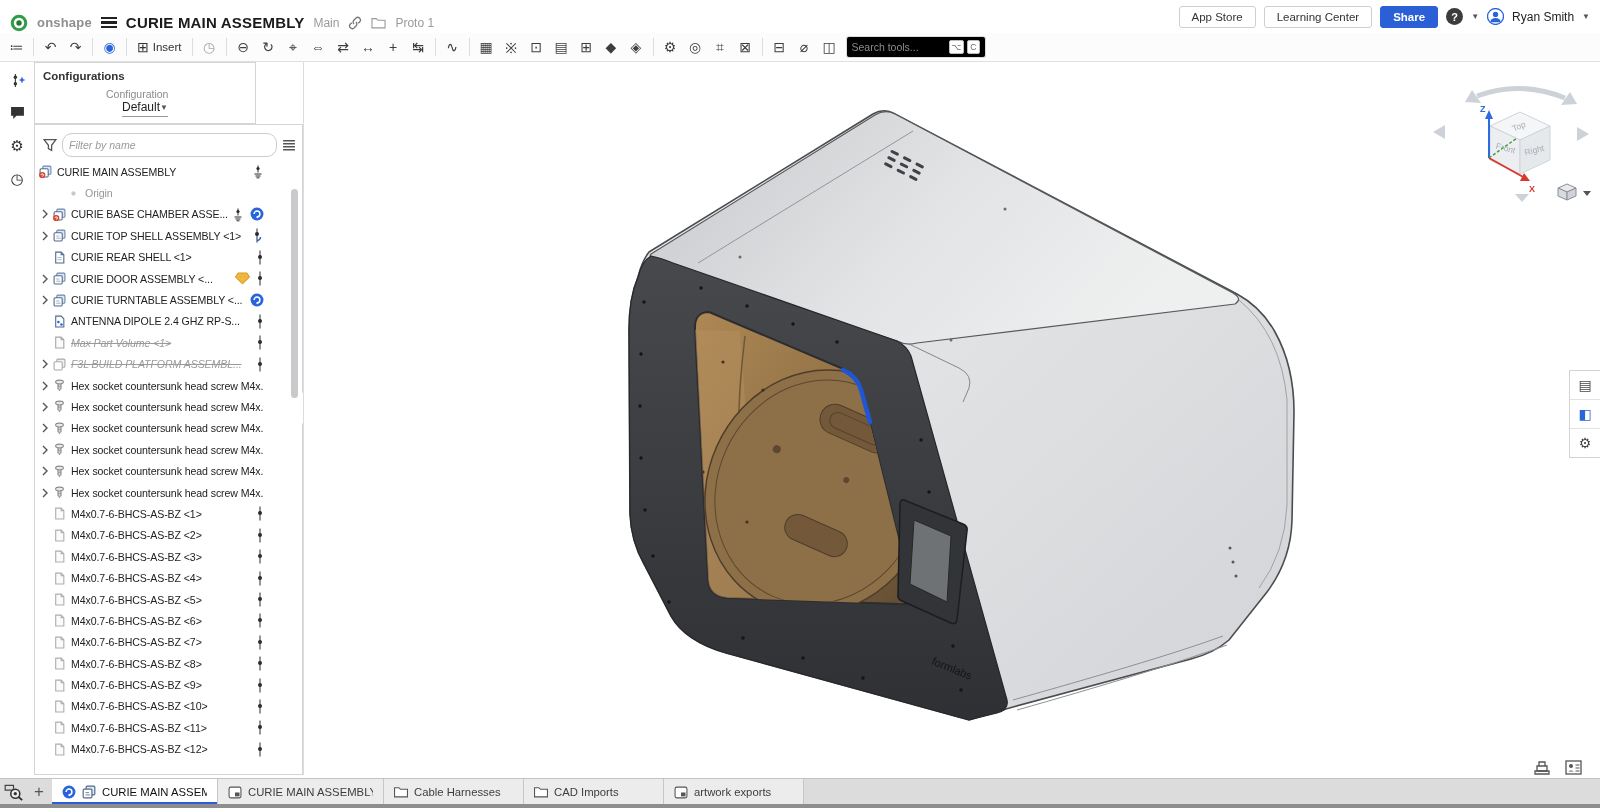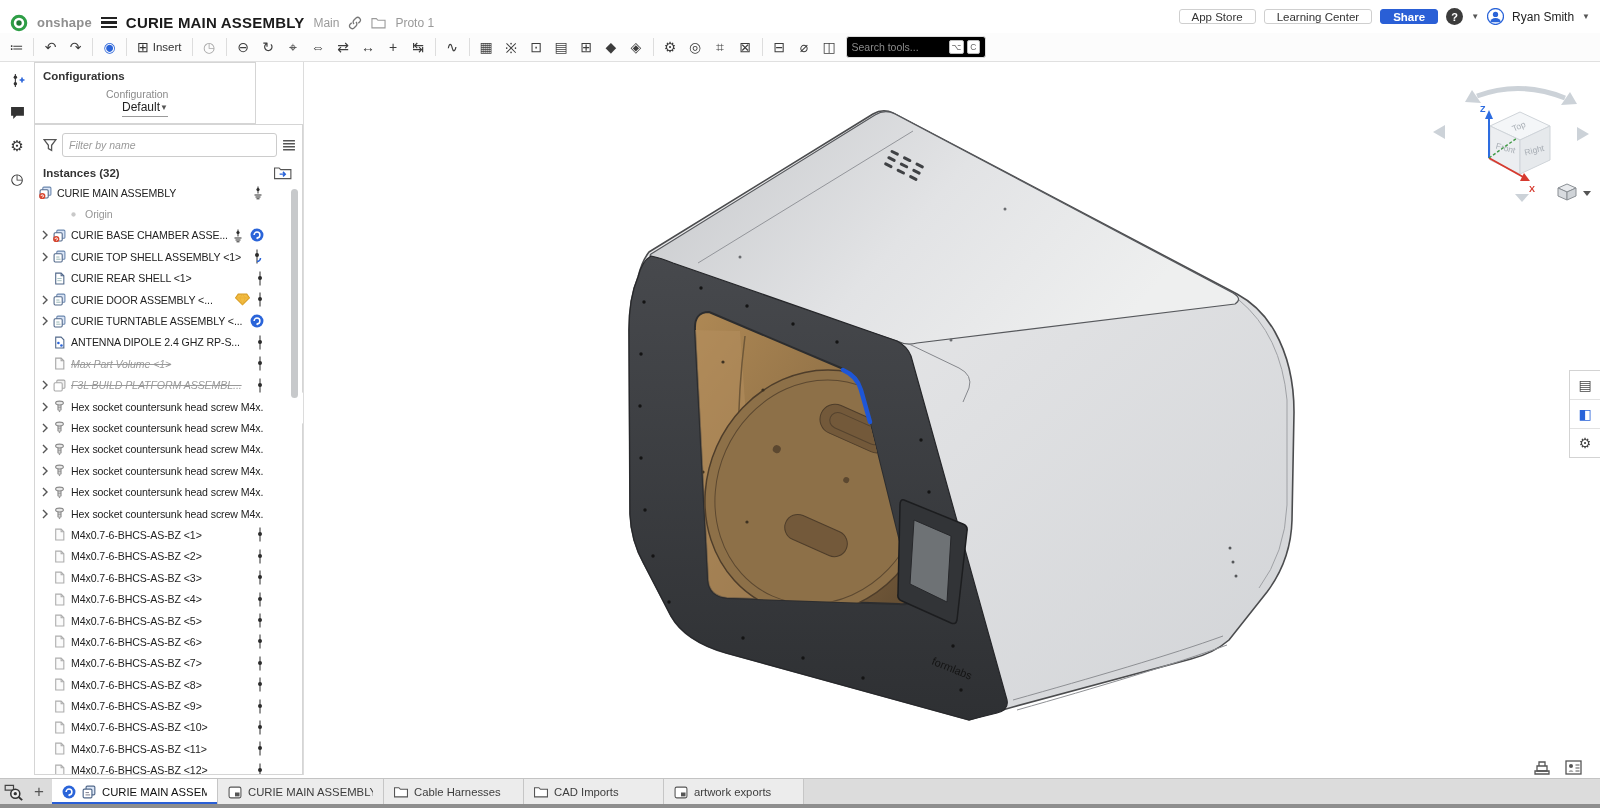--- a/index.html
+++ b/index.html
@@ -5,21 +5,21 @@
   html,body{margin:0;padding:0;background:#fff;font-family:"Liberation Sans",sans-serif;}
   body{width:1600px;height:808px;overflow:hidden;position:relative;font-size:12px;color:#222;}
   .abs{position:absolute;}
   
   #topbar{left:0;top:0;width:1600px;height:33px;background:#fff;border-bottom:1px solid #e3e3e3;display:flex;align-items:center;justify-content:space-between;}
   .tb-left{display:flex;align-items:center;gap:9px;padding-left:10px;margin-top:12px;}
   .tb-right{display:flex;align-items:center;gap:8px;padding-right:10px;}
   .logo-text{color:#8f8f8f;font-weight:bold;font-size:13px;letter-spacing:.2px;}
   .doc-title{font-weight:bold;font-size:15px;color:#1b1b1b;letter-spacing:.2px;}
   .muted-sm{color:#9a9a9a;font-size:12px;}
-  .btn{border:1px solid #cfcfcf;background:#fff;border-radius:3px;padding:3px 12px;font-size:11.5px;color:#333;height:15px;display:flex;align-items:center;box-sizing:border-box;cursor:pointer;}
+  .btn{border:1px solid #cfcfcf;background:#fff;border-radius:3px;padding:3px 12px;font-size:11.5px;color:#333;height:22px;display:flex;align-items:center;box-sizing:border-box;cursor:pointer;}
   .btn-primary{background:#2a5fd6;border-color:#2a5fd6;color:#fff;font-weight:bold;}
   .caret-down{font-size:8px;color:#555;}
   .help-circle{width:17px;height:17px;border-radius:50%;background:#3c3c3c;color:#fff;font-size:11px;font-weight:bold;display:flex;align-items:center;justify-content:center;}
   .user-name{font-size:12px;color:#222;}
   .hamburger span{display:block;width:16px;height:2.2px;background:#222;margin:2.6px 0;}
   
   #toolbar{left:0;top:33px;width:1600px;height:29px;background:#fcfcfc;border-bottom:1px solid #e0e0e0;display:flex;align-items:center;padding-left:4px;box-sizing:border-box;}
   .ticon{width:25px;height:22px;display:flex;align-items:center;justify-content:center;font-size:14px;color:#3d3d3d;cursor:pointer;flex:0 0 auto;}
   .ticon.muted{color:#a9a9a9;}
   .tdivider{width:1px;height:18px;background:#ddd;margin:0 4px;flex:0 0 auto;}
@@ -32,21 +32,21 @@
   .rail-ic{width:20px;height:20px;display:flex;align-items:center;justify-content:center;font-size:15px;color:#333;cursor:pointer;}
   
   #config-box{left:34px;top:62px;width:222px;height:62px;background:#fff;border:1px solid #d5d5d5;box-sizing:border-box;}
   .cfg-title{font-weight:bold;font-size:11.5px;color:#333;padding:7px 0 0 8px;}
   .cfg-row{display:flex;align-items:center;margin:6px 8px 0 8px;flex-direction:column;}
   .cfg-label{color:#8b8b8b;font-size:10.5px;width:78px;}
   .cfg-value-wrap{flex:1;border-bottom:1px solid #9a9a9a;display:flex;align-items:center;justify-content:space-between;padding-bottom:2px;cursor:pointer;}
   .cfg-value{font-size:12px;color:#222;}
   #list-box{left:34px;top:124px;width:269px;height:651px;background:#fff;border:1px solid #d5d5d5;box-sizing:border-box;overflow:hidden;}
   .filter-row{display:flex;align-items:center;gap:5px;padding:8px 6px 4px 8px;}
-  .filter-input{flex:1;height:22px;border:1px solid #ccc;border-radius:3px;font-size:10.5px;font-style:italic;color:#444;padding:0 6px;outline:none;font-family:"Liberation Sans",sans-serif;}
+  .filter-input{flex:1;height:22px;border:1px solid #ccc;border-radius:10px;font-size:10.5px;font-style:italic;color:#444;padding:0 6px;outline:none;font-family:"Liberation Sans",sans-serif;}
   .filter-input::placeholder{color:#9a9a9a;font-style:italic;}
   .instances-hdr{display:flex;align-items:center;justify-content:space-between;padding:5px 10px 2px 8px;}
   .instances-label{font-weight:bold;font-size:11.5px;color:#333;}
   #instance-list{position:relative;}
   .irow{display:flex;align-items:center;height:21.4px;padding-left:3px;cursor:pointer;white-space:nowrap;}
   .irow .sp{width:14px;flex:0 0 auto;display:flex;justify-content:center;}
   .irow .ic{width:15px;flex:0 0 auto;display:flex;justify-content:center;margin-right:4px;}
   .irow .lbl{font-size:10.6px;color:#222;overflow:hidden;text-overflow:clip;flex:1;letter-spacing:-.1px;}
   .irow.struck .lbl{color:#9a9a9a;font-style:italic;text-decoration:line-through;}
   .irow.muted .lbl{color:#979797;}
@@ -206,29 +206,20 @@
           <path d="M1 1.5h11L8 6.8v4.7l-3-1.6V6.8z" fill="none" stroke="#555" stroke-width="1.2"></path>
         </svg>
       </span>
     <input class="filter-input" placeholder="Filter by name" style="">
     <span id="listmenu-slot">
         <svg width="14" height="12" viewBox="0 0 13 11">
           <path d="M1 1.5h11M1 4.3h11M1 7.1h11M1 9.9h11" stroke="#555" stroke-width="1.3"></path>
         </svg>
       </span>
   </div>
-  <div class="instances-hdr">
-    <span class="instances-label">Instances (32)</span>
-    <span id="folderinsert-slot">
-        <svg width="18" height="14" viewBox="0 0 16 12">
-          <path d="M.5 1.5h4l1.5 1.5h9v8H.5z" fill="#fff" stroke="#555"></path>
-          <path d="M5 7h5M8 5l2 2-2 2" stroke="#2a64d9" fill="none" stroke-width="1.3"></path>
-        </svg>
-      </span>
-  </div>
   <div id="instance-list">
       <div class="irow">
         <span class="ic">
           <svg width="13" height="13" viewBox="0 0 12 12">
             <rect x="3.5" y="1" width="7.5" height="7.5" rx="1" fill="#dbe6f7" stroke="#6b87ae"></rect>
             <rect x="1" y="3.5" width="7.5" height="7.5" rx="1" fill="#fff" stroke="#51688a"></rect>
             <circle cx="3" cy="9.3" r="2.9" fill="#d8452f"></circle>
             <path d="M1.9 9.3a1.1 1.1 0 1 1 1.1 1.1" stroke="#fff" stroke-width=".9" fill="none"></path>
           </svg>
         </span>

